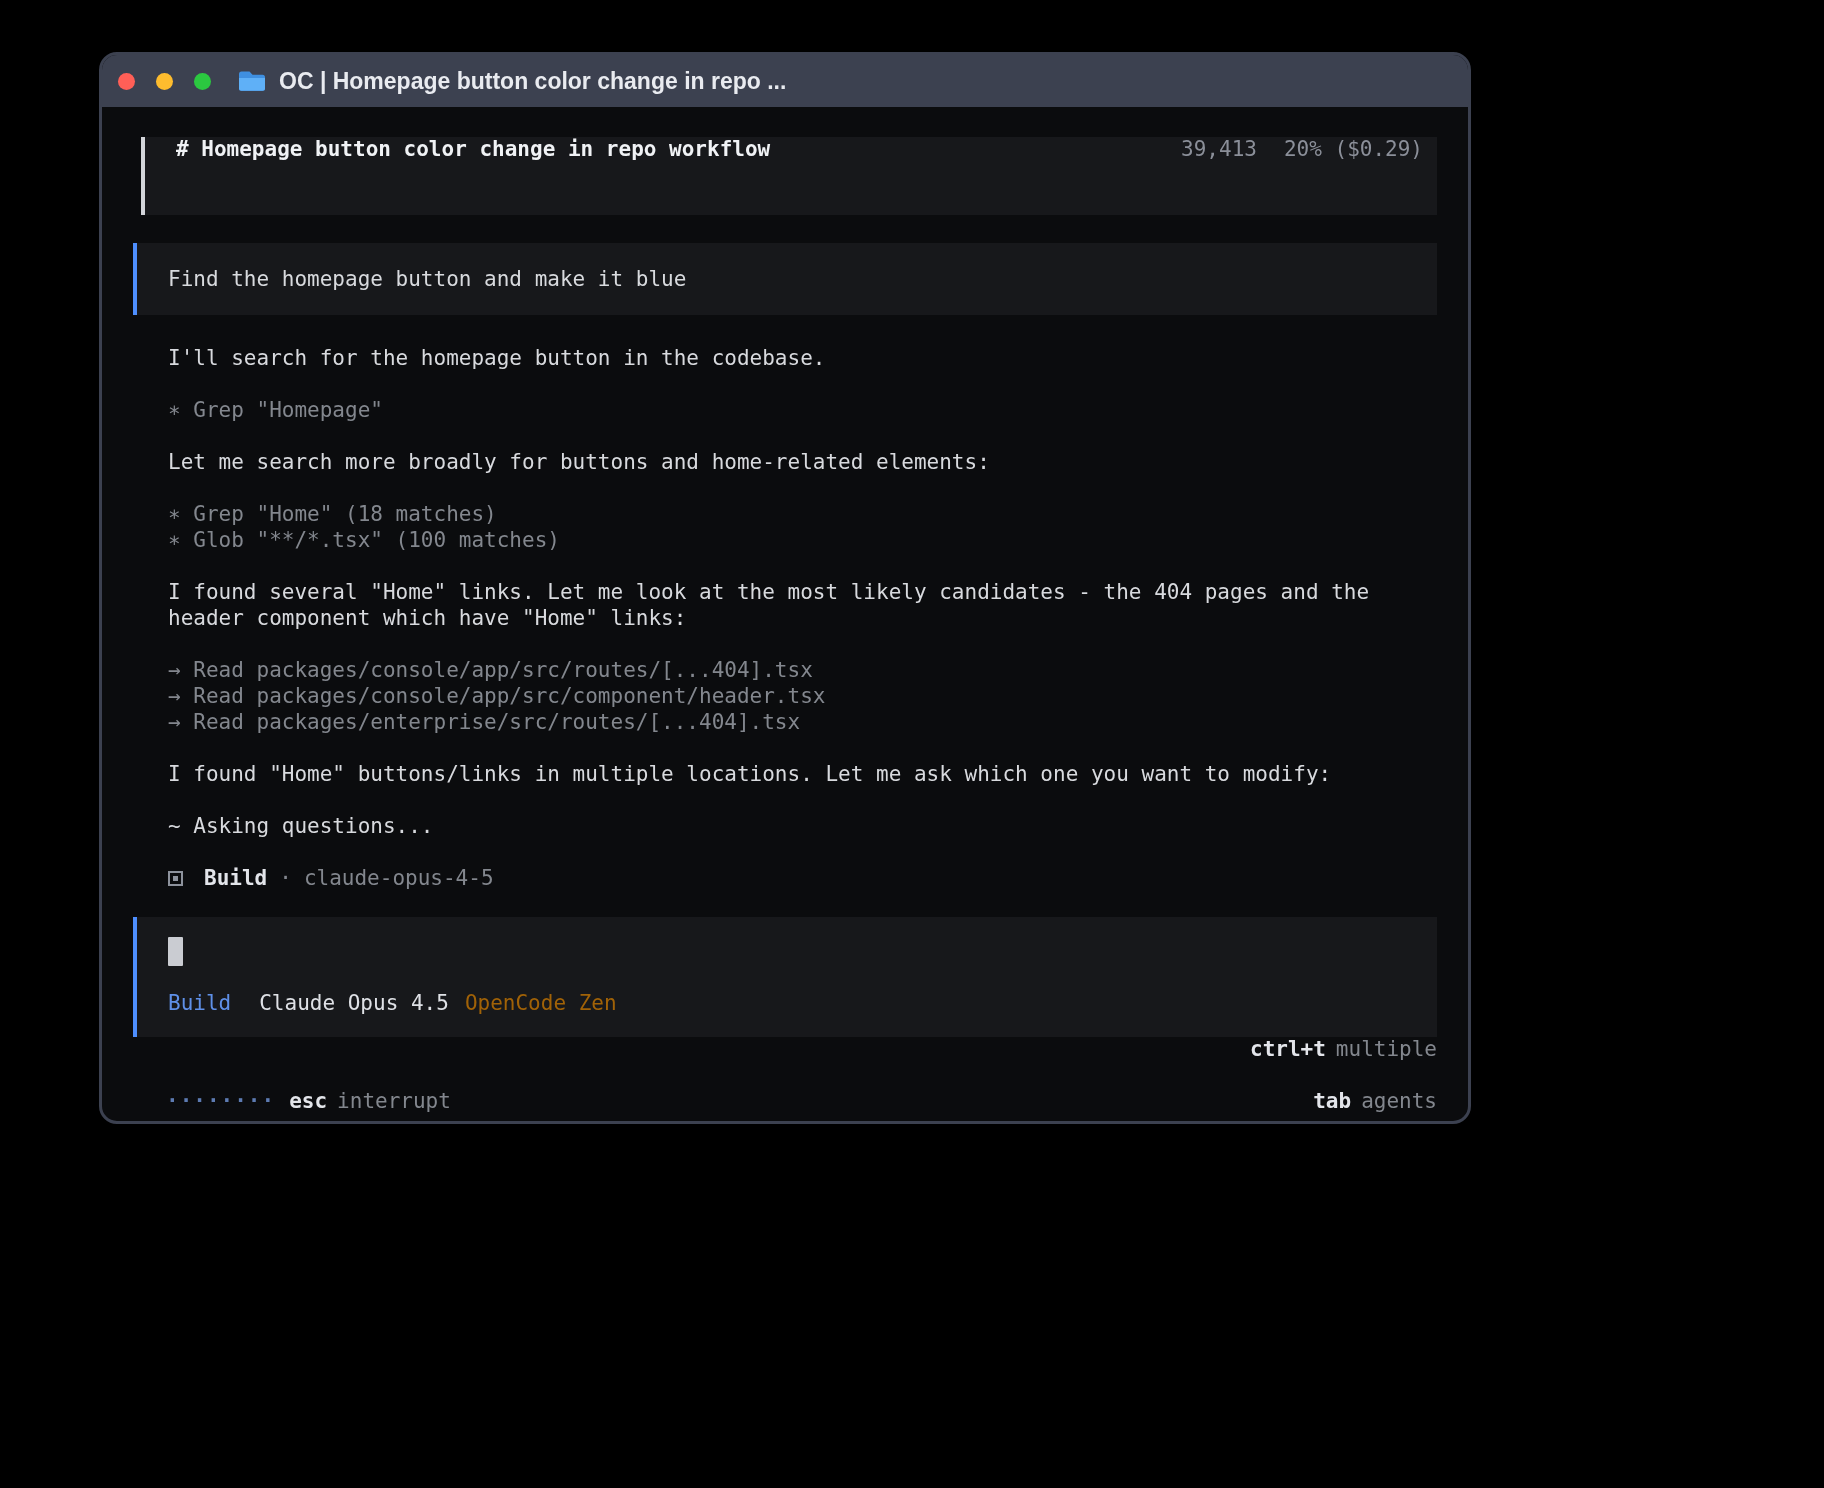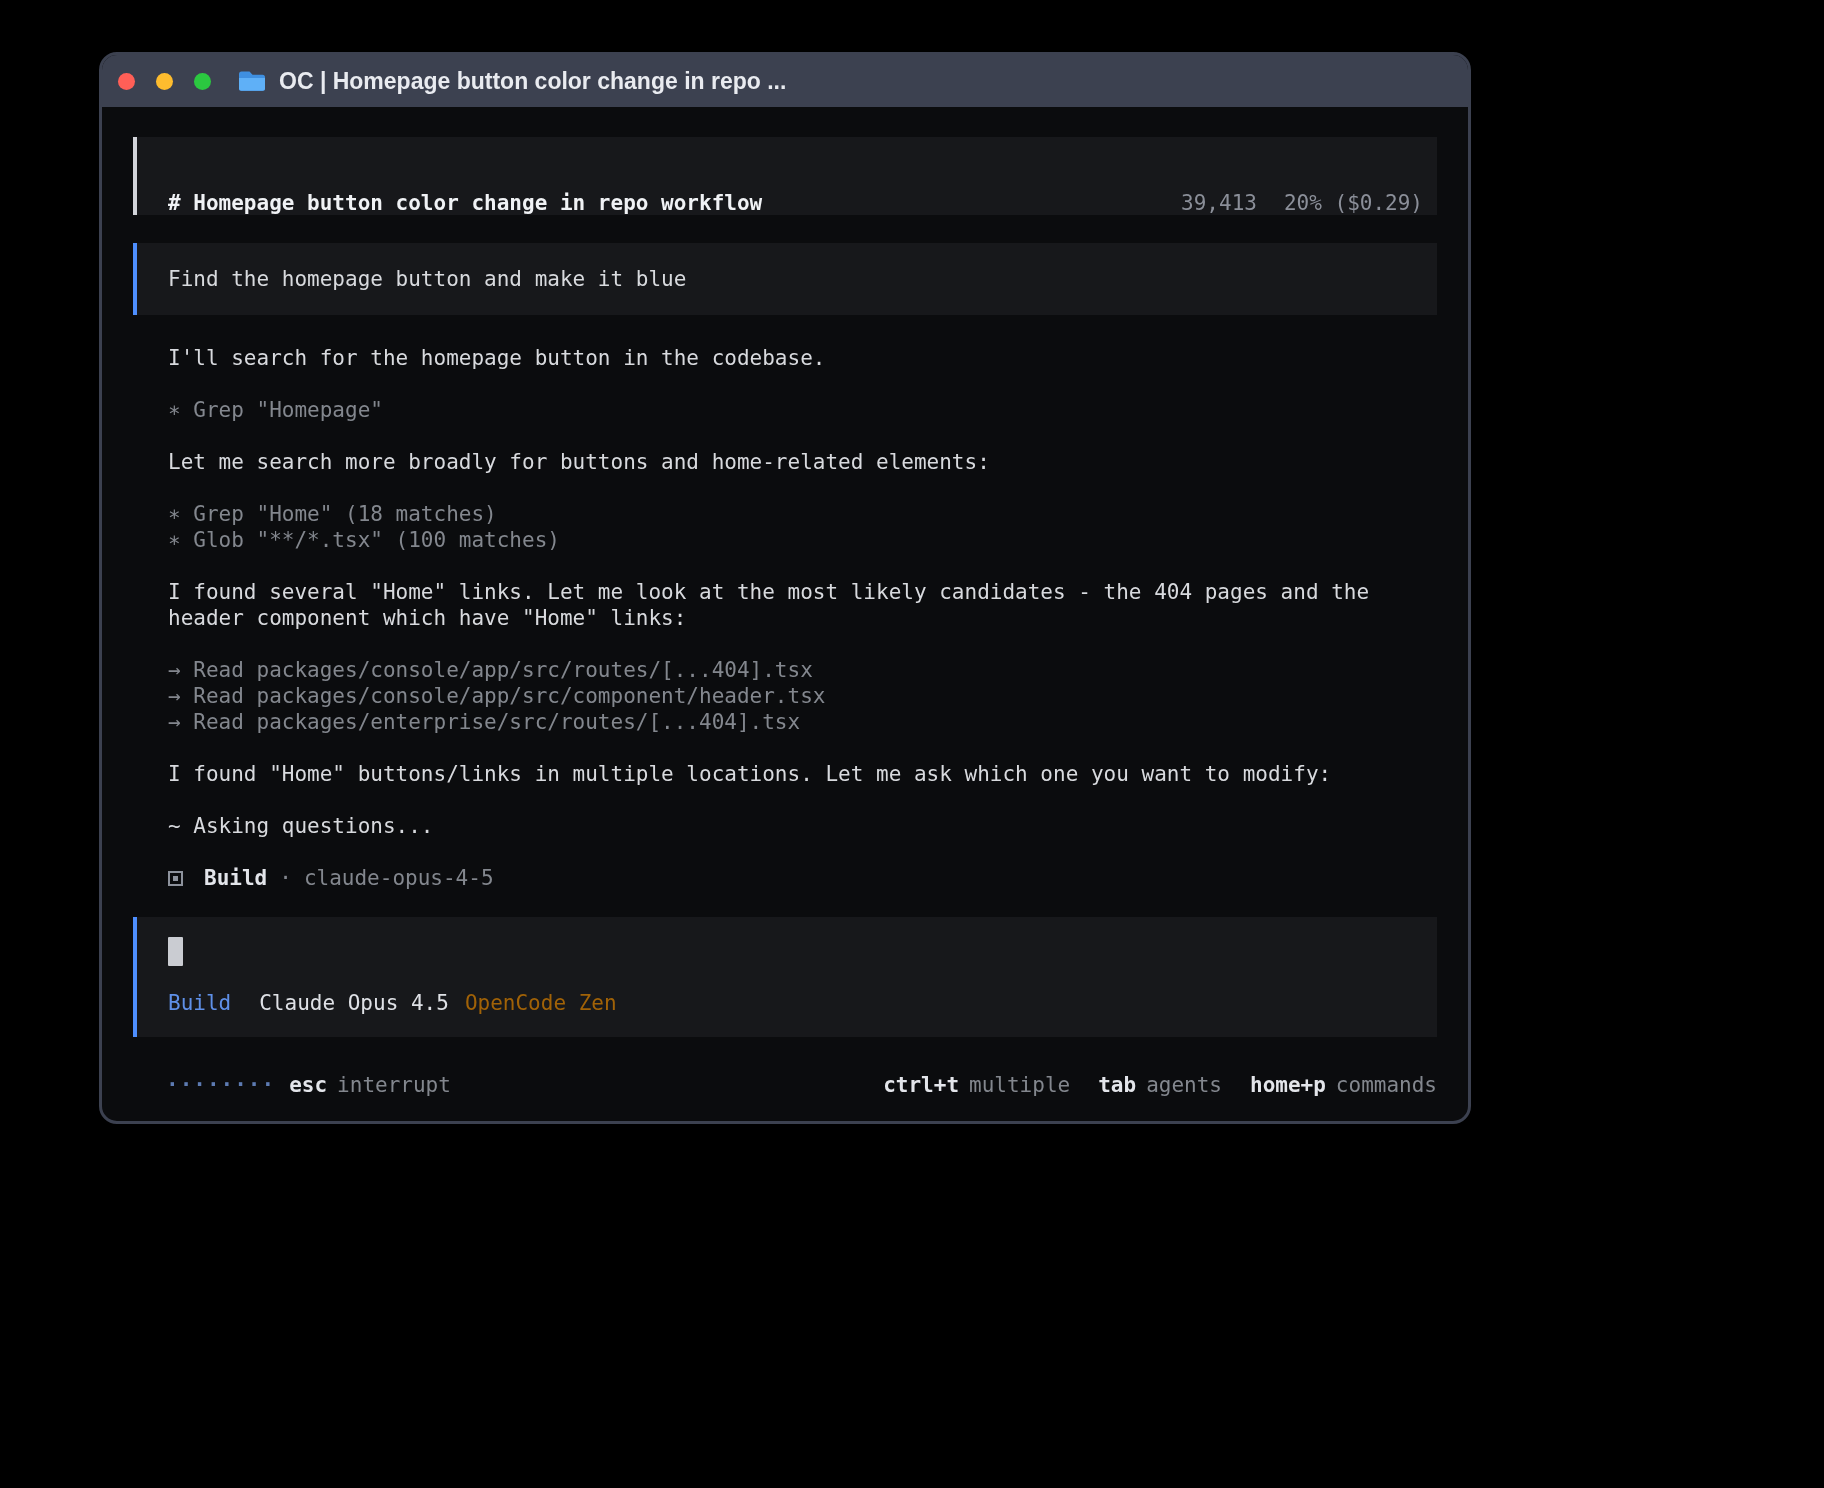--- a/index.html
+++ b/index.html
@@ -11,22 +11,22 @@
   .lights{display:flex;align-items:center;gap:21px;flex:none;}
   .light{width:17px;height:17px;border-radius:50%;display:block;}
   .light.red{background:#ff5f57;}
   .light.yellow{background:#febc2e;}
   .light.green{background:#2bc840;}
   .titlewrap{display:flex;align-items:center;gap:12px;margin-left:26px;
              font-family:"Liberation Sans",sans-serif;font-weight:bold;font-size:23px;color:#e9ebf0;white-space:nowrap;}
   .folder{display:inline-flex;align-items:center;}
   .content{flex:1;display:flex;flex-direction:column;padding:30px 31px 0 31px;font-size:21px;color:#d8dade;box-sizing:border-box;}
   .panel{background:#17181b;box-sizing:border-box;}
-  .session-header{border-left:4px solid #d3d5da;height:78px;display:flex;align-items:flex-end;justify-content:space-between;
-                  padding:0 14px 0 31px;margin-bottom:28px;flex:none;}
+  .session-header{border-left:4px solid #d3d5da;height:78px;display:flex;align-items:flex-start;justify-content:space-between;
+                  padding:0 14px 0 31px;margin-bottom:28px;flex:none;margin-left:8px;}
   .session-title{font-weight:bold;color:#f0f2f5;white-space:nowrap;}
   .session-stats{color:#8b8f99;display:flex;gap:27px;white-space:nowrap;}
   .user-msg{border-left:4px solid #4e8fff;padding:23px 31px;line-height:26px;margin-bottom:30px;flex:none;color:#d8dade;}
   .convo{padding-left:35px;line-height:26px;flex:none;}
   .convo .blk{margin-bottom:26px;}
   .tool-line{color:#83878e;}
   .status-line{display:flex;align-items:center;gap:0;}
   .sq{width:15px;height:15px;border:2px solid #8d929c;box-sizing:border-box;display:inline-block;position:relative;margin-right:21px;}
   .sq::after{content:"";position:absolute;left:3px;top:3px;width:5px;height:5px;background:#8d929c;}
   .status-agent{color:#e3e5ea;font-weight:bold;}
@@ -38,21 +38,21 @@
   .input-meta{display:flex;align-items:baseline;white-space:nowrap;}
   .input-agent{color:#5f90e8;}
   .input-model{color:#dfe1e6;margin-left:28px;}
   .input-provider{color:#a16207;margin-left:16px;}
   .footer{margin-top:auto;display:flex;align-items:center;justify-content:space-between;
           padding:0 0 24px 33px;flex:none;}
   .footer-left{display:flex;align-items:center;}
   .spinner{color:#5d7bb2;font-weight:bold;letter-spacing:1px;margin-right:14px;}
   .key{color:#e3e5ea;font-weight:bold;}
   .keylabel{color:#83878e;margin-left:10px;}
-  .footer-right{display:flex;align-items:flex-end;gap:28px;}
+  .footer-right{display:flex;align-items:flex-end;gap:28px;flex-direction:column;}
   .hint{display:flex;align-items:baseline;white-space:nowrap;}
 </style>
 </head>
 <body>
 
 <div class="window">
 
   <div class="titlebar">
     <div class="lights">
       <span class="light red"></span>

